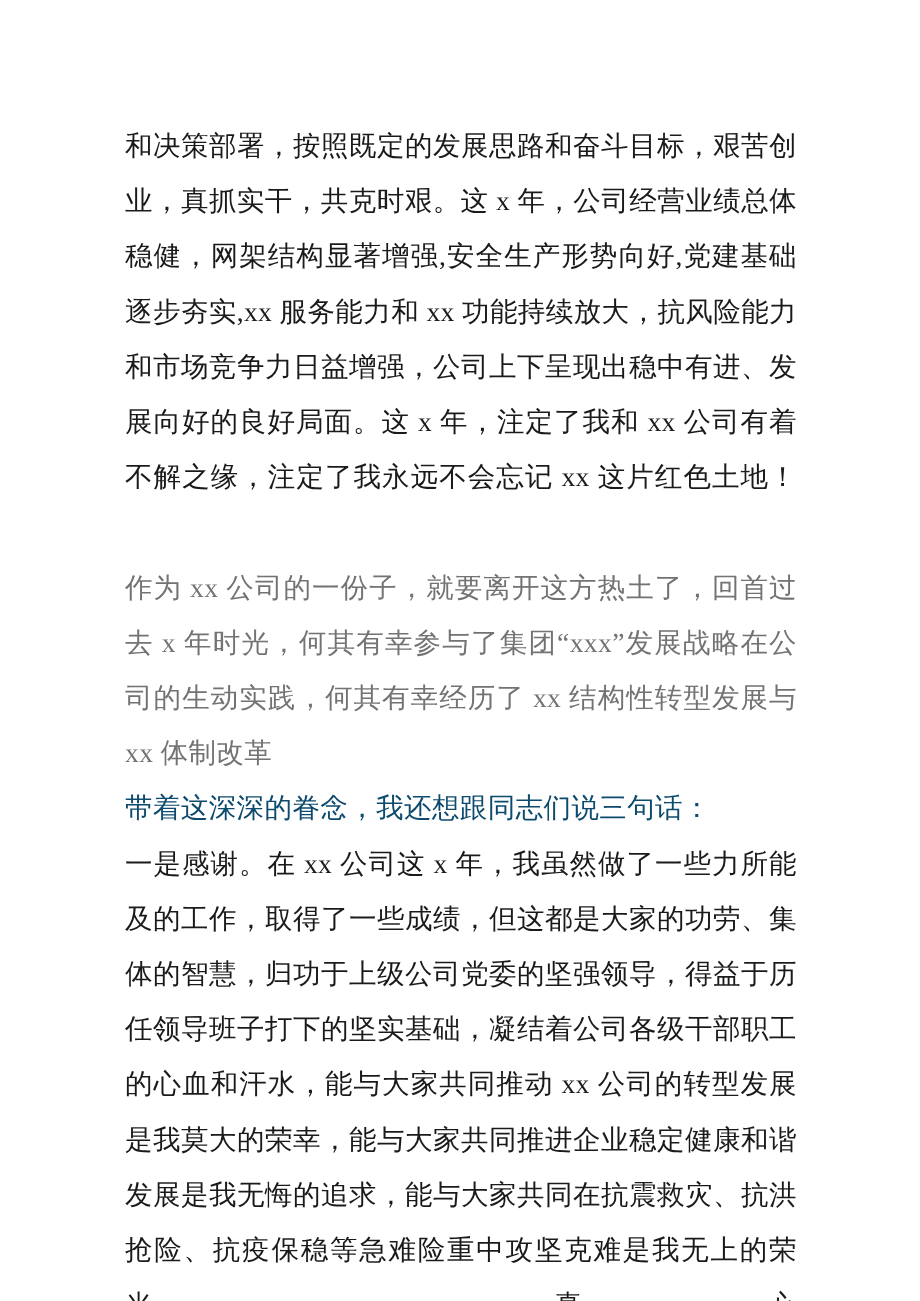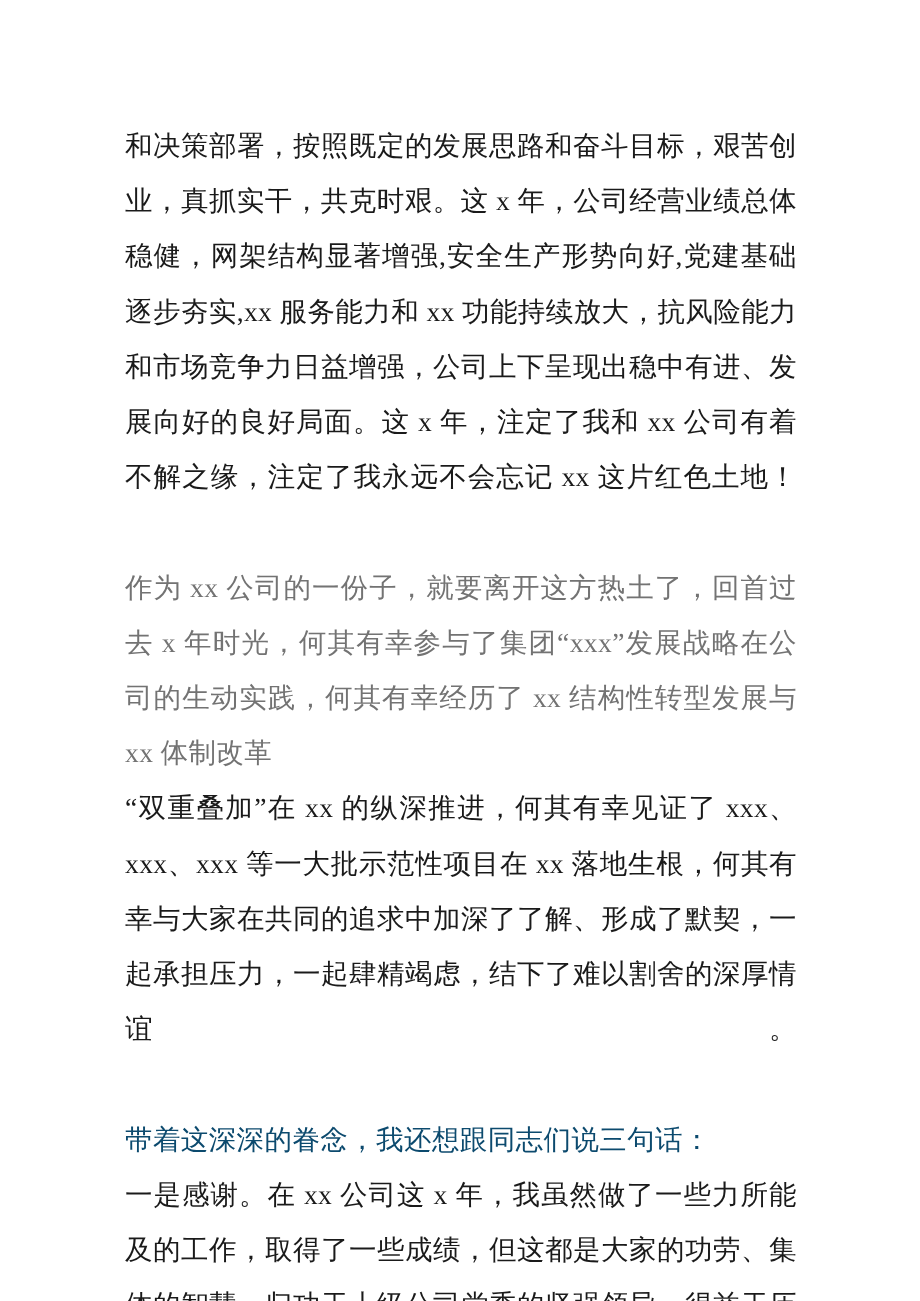--- a/index.html
+++ b/index.html
@@ -47,20 +47,19 @@
 </head>
 <body>
 
 <div id="page" style="background: rgb(255, 255, 255);">
   <div id="doc-body">
 
     <p class="para" style="color: rgb(26, 26, 26);">和决策部署，按照既定的发展思路和奋斗目标，艰苦创业，真抓实干，共克时艰。这 x 年，公司经营业绩总体稳健，网架结构显著增强,安全生产形势向好,党建基础逐步夯实,xx 服务能力和 xx 功能持续放大，抗风险能力和市场竞争力日益增强，公司上下呈现出稳中有进、发展向好的良好局面。这 x 年，注定了我和 xx 公司有着不解之缘，注定了我永远不会忘记 xx 这片红色土地！</p>
 
     <p class="para nostretch" style="color: #737373;">作为 xx 公司的一份子，就要离开这方热土了，回首过去 x 年时光，何其有幸参与了集团“xxx”发展战略在公司的生动实践，何其有幸经历了 xx 结构性转型发展与 xx 体制改革</p>
 
-    <p class="para" style="color: rgb(26, 26, 26);">“双重叠加”在 xx 的纵深推进，何其有幸见证了 xxx、xxx、xxx 等一大批示范性项目在 xx 落地生根，何其有幸与大家在共同的追求中加深了了解、形成了默契，一起承担压力，一起肆精竭虑，结下了难以割舍的深厚情谊。</p>
 
     <p class="para nostretch" style="color: #0c4a6e;">带着这深深的眷念，我还想跟同志们说三句话：</p>
 
     <p class="para" style="color: rgb(26, 26, 26);">一是感谢。在 xx 公司这 x 年，我虽然做了一些力所能及的工作，取得了一些成绩，但这都是大家的功劳、集体的智慧，归功于上级公司党委的坚强领导，得益于历任领导班子打下的坚实基础，凝结着公司各级干部职工的心血和汗水，能与大家共同推动 xx 公司的转型发展是我莫大的荣幸，能与大家共同推进企业稳定健康和谐发展是我无悔的追求，能与大家共同在抗震救灾、抗洪抢险、抗疫保稳等急难险重中攻坚克难是我无上的荣光，真心</p>
 
   </div>
 </div>
 
 </body></html>

